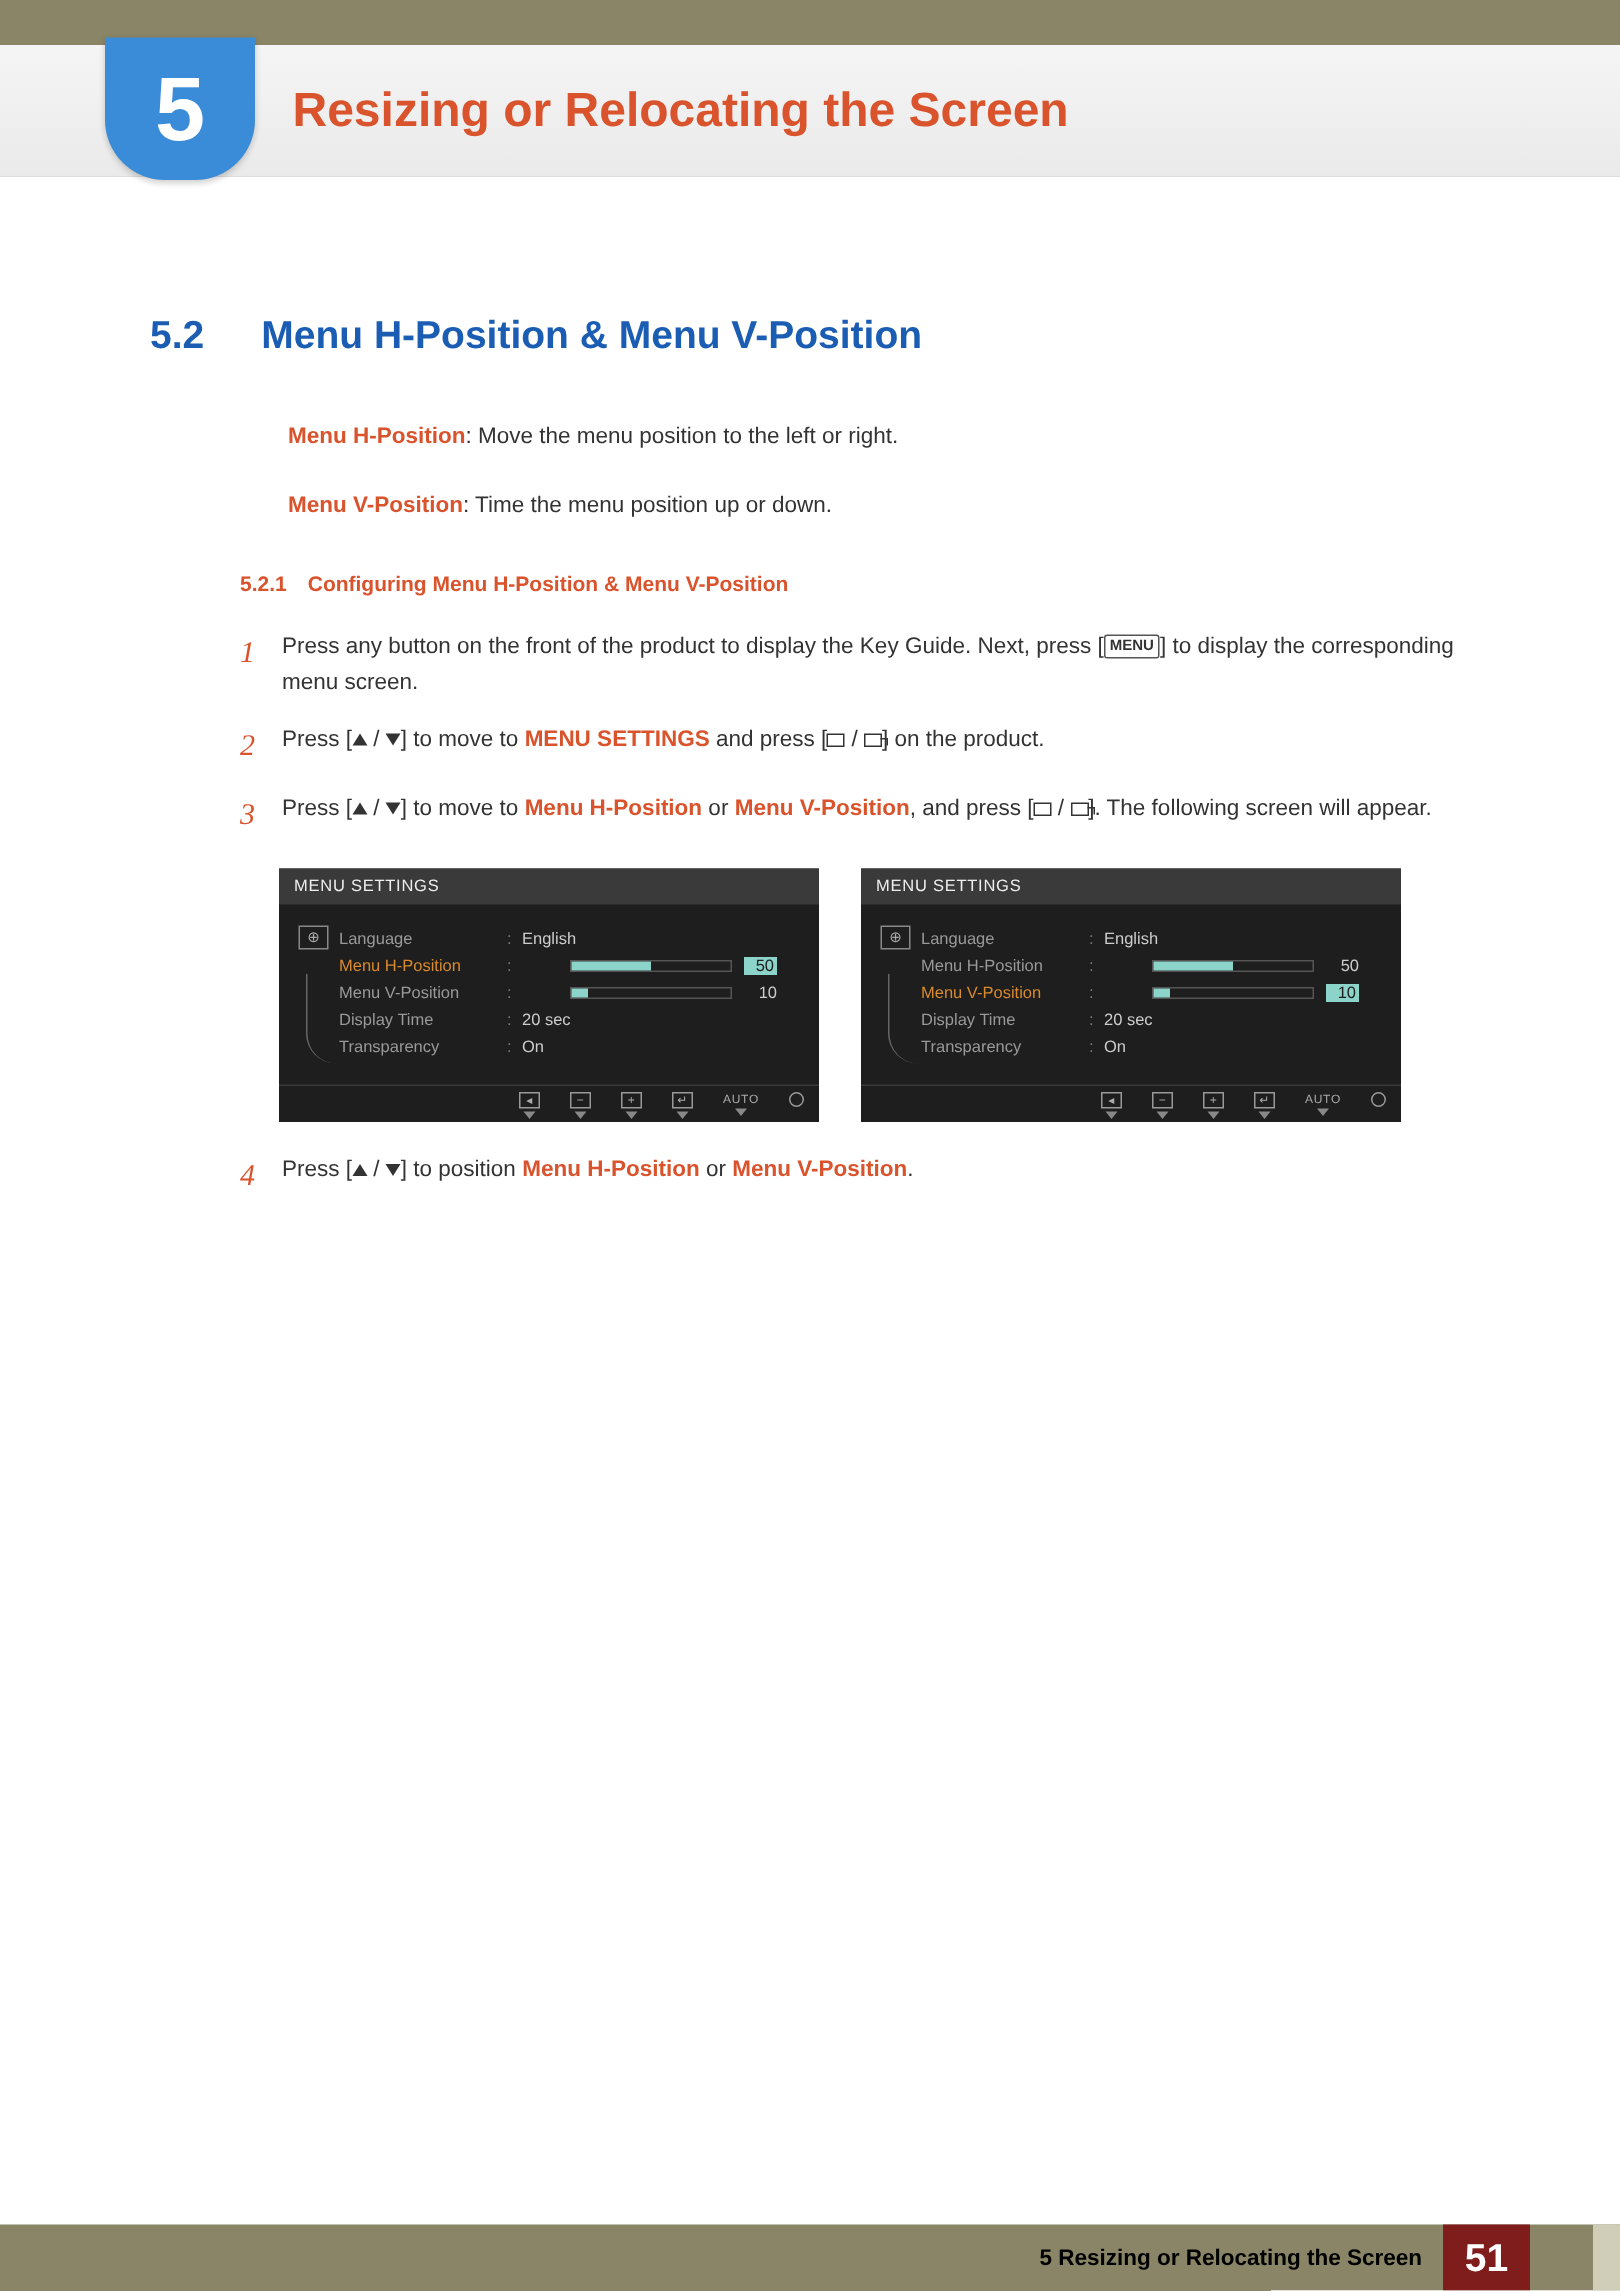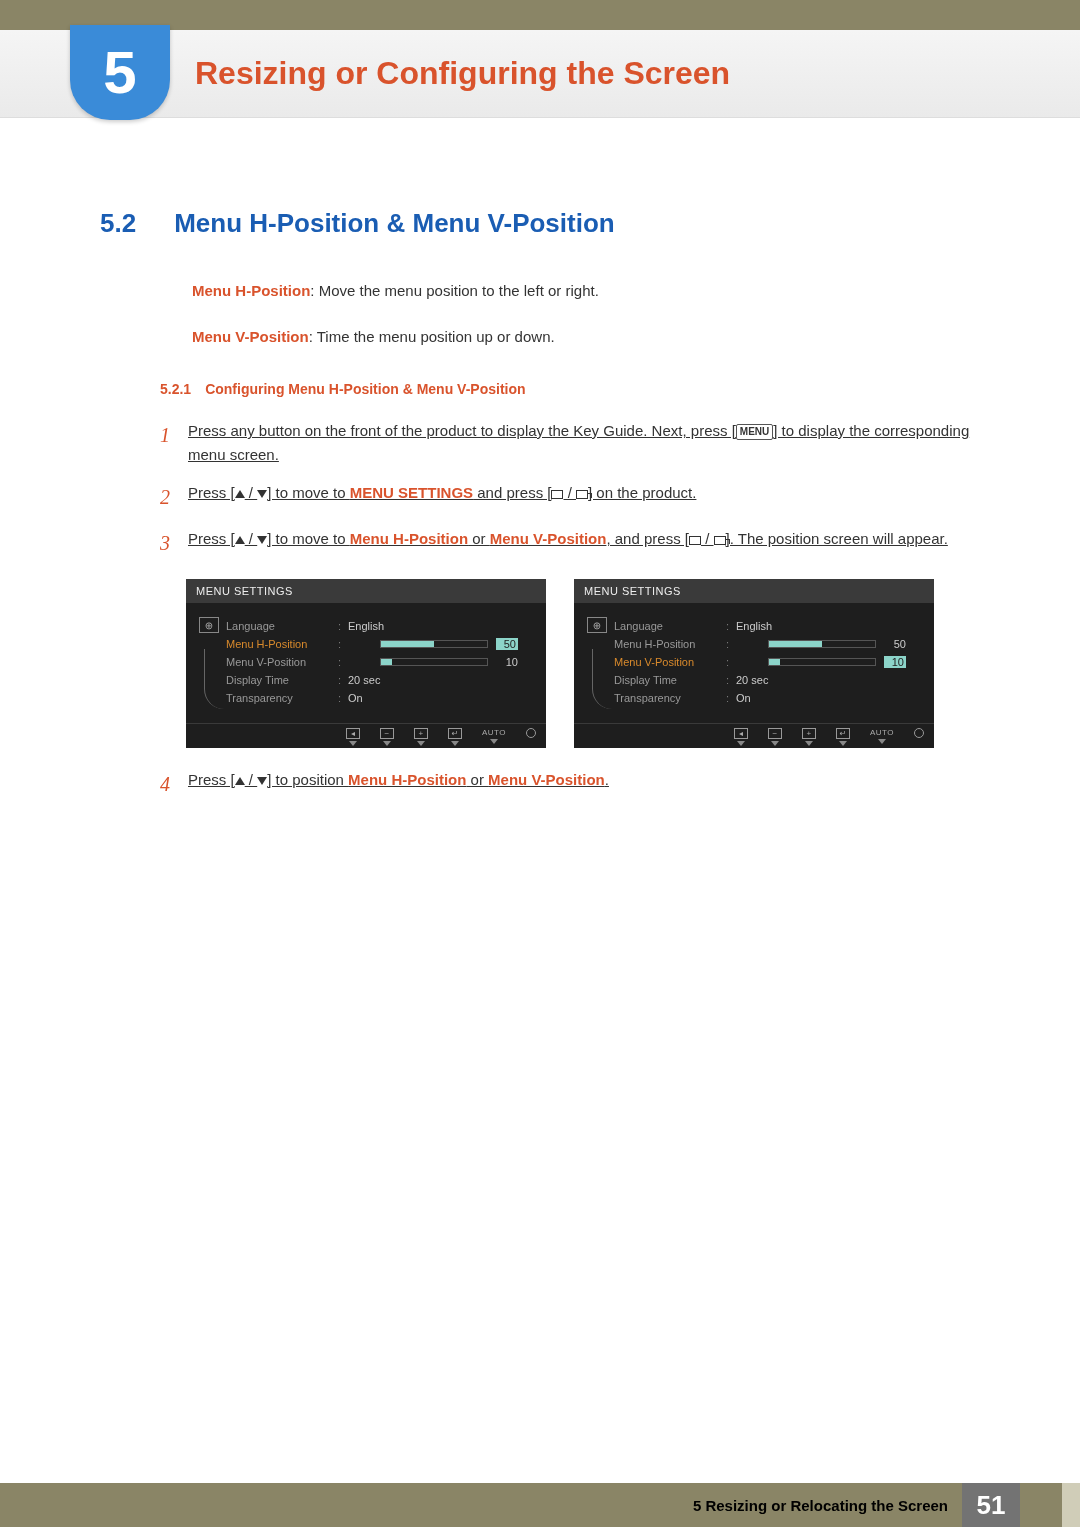--- a/index.html
+++ b/index.html
@@ -82,21 +82,21 @@
     line-height: 1.6;
   }
   .step-num {
     color: #d9532c;
     font-style: italic;
     font-family: Georgia, serif;
     font-size: 20px;
     width: 28px;
     flex-shrink: 0;
   }
-  .step-text { flex: 1; text-decoration: underline; }
+  .step-text { flex: 1; }
   .hl { color: #d9532c; font-weight: bold; }
   .key {
     display: inline-block;
     border: 1px solid #555;
     font-size: 10px;
     padding: 0 3px;
     border-radius: 2px;
     font-weight: bold;
     color: #333;
     line-height: 14px;
@@ -238,21 +238,21 @@
   }
   .footer-label {
     color: #000000;
     font-size: 15px;
     font-weight: bold;
     display: flex;
     align-items: center;
     padding-right: 14px;
   }
   .footer-pagenum {
-    background: #737373;
+    background: #7f1d1d;
     color: #fff;
     font-size: 26px;
     font-weight: bold;
     width: 58px;
     display: flex;
     align-items: center;
     justify-content: center;
     margin-right: 60px;
   }
   .footer-edge {
@@ -262,21 +262,21 @@
     background: #d0cdb8;
   }
 </style>
 </head>
 <body>
 
 <div class="top-bar"></div>
 
 <div class="header">
   <div class="chapter-badge">5</div>
-  <div class="chapter-title">Resizing or Configuring the Screen</div>
+  <div class="chapter-title">Resizing or Relocating the Screen</div>
 </div>
 
 <div class="content">
   <div class="section-heading">
     <span class="section-number">5.2</span><span>Menu H-Position &amp; Menu V-Position</span>
   </div>
 
   <p class="description">
     <span class="term">Menu H-Position</span><span>: Move the menu position to the left or right.</span>
   </p>
@@ -300,21 +300,21 @@
     <div class="step">
       <div class="step-num">2</div>
       <div class="step-text">
         <span>Press [</span><span class="tri-up"></span> / <span class="tri-down"></span><span>] to move to </span><span class="hl">MENU SETTINGS</span><span> and press [</span><span class="ico-rect"></span> / <span class="ico-srcrect"></span><span>] on the product.</span>
       </div>
     </div>
 
     <div class="step">
       <div class="step-num">3</div>
       <div class="step-text">
-        <span>Press [</span><span class="tri-up"></span> / <span class="tri-down"></span><span>] to move to </span><span class="hl">Menu H-Position</span><span> or </span><span class="hl">Menu V-Position</span><span>, and press [</span><span class="ico-rect"></span> / <span class="ico-srcrect"></span><span>]. The position screen will appear.</span>
+        <span>Press [</span><span class="tri-up"></span> / <span class="tri-down"></span><span>] to move to </span><span class="hl">Menu H-Position</span><span> or </span><span class="hl">Menu V-Position</span><span>, and press [</span><span class="ico-rect"></span> / <span class="ico-srcrect"></span><span>]. The following screen will appear.</span>
       </div>
     </div>
 
     <div class="osd-row">
 
       <div class="osd">
         <div class="osd-title">MENU SETTINGS</div>
         <div class="osd-body">
           <div class="osd-side">
             <div class="osd-side-icon">⊕</div>

